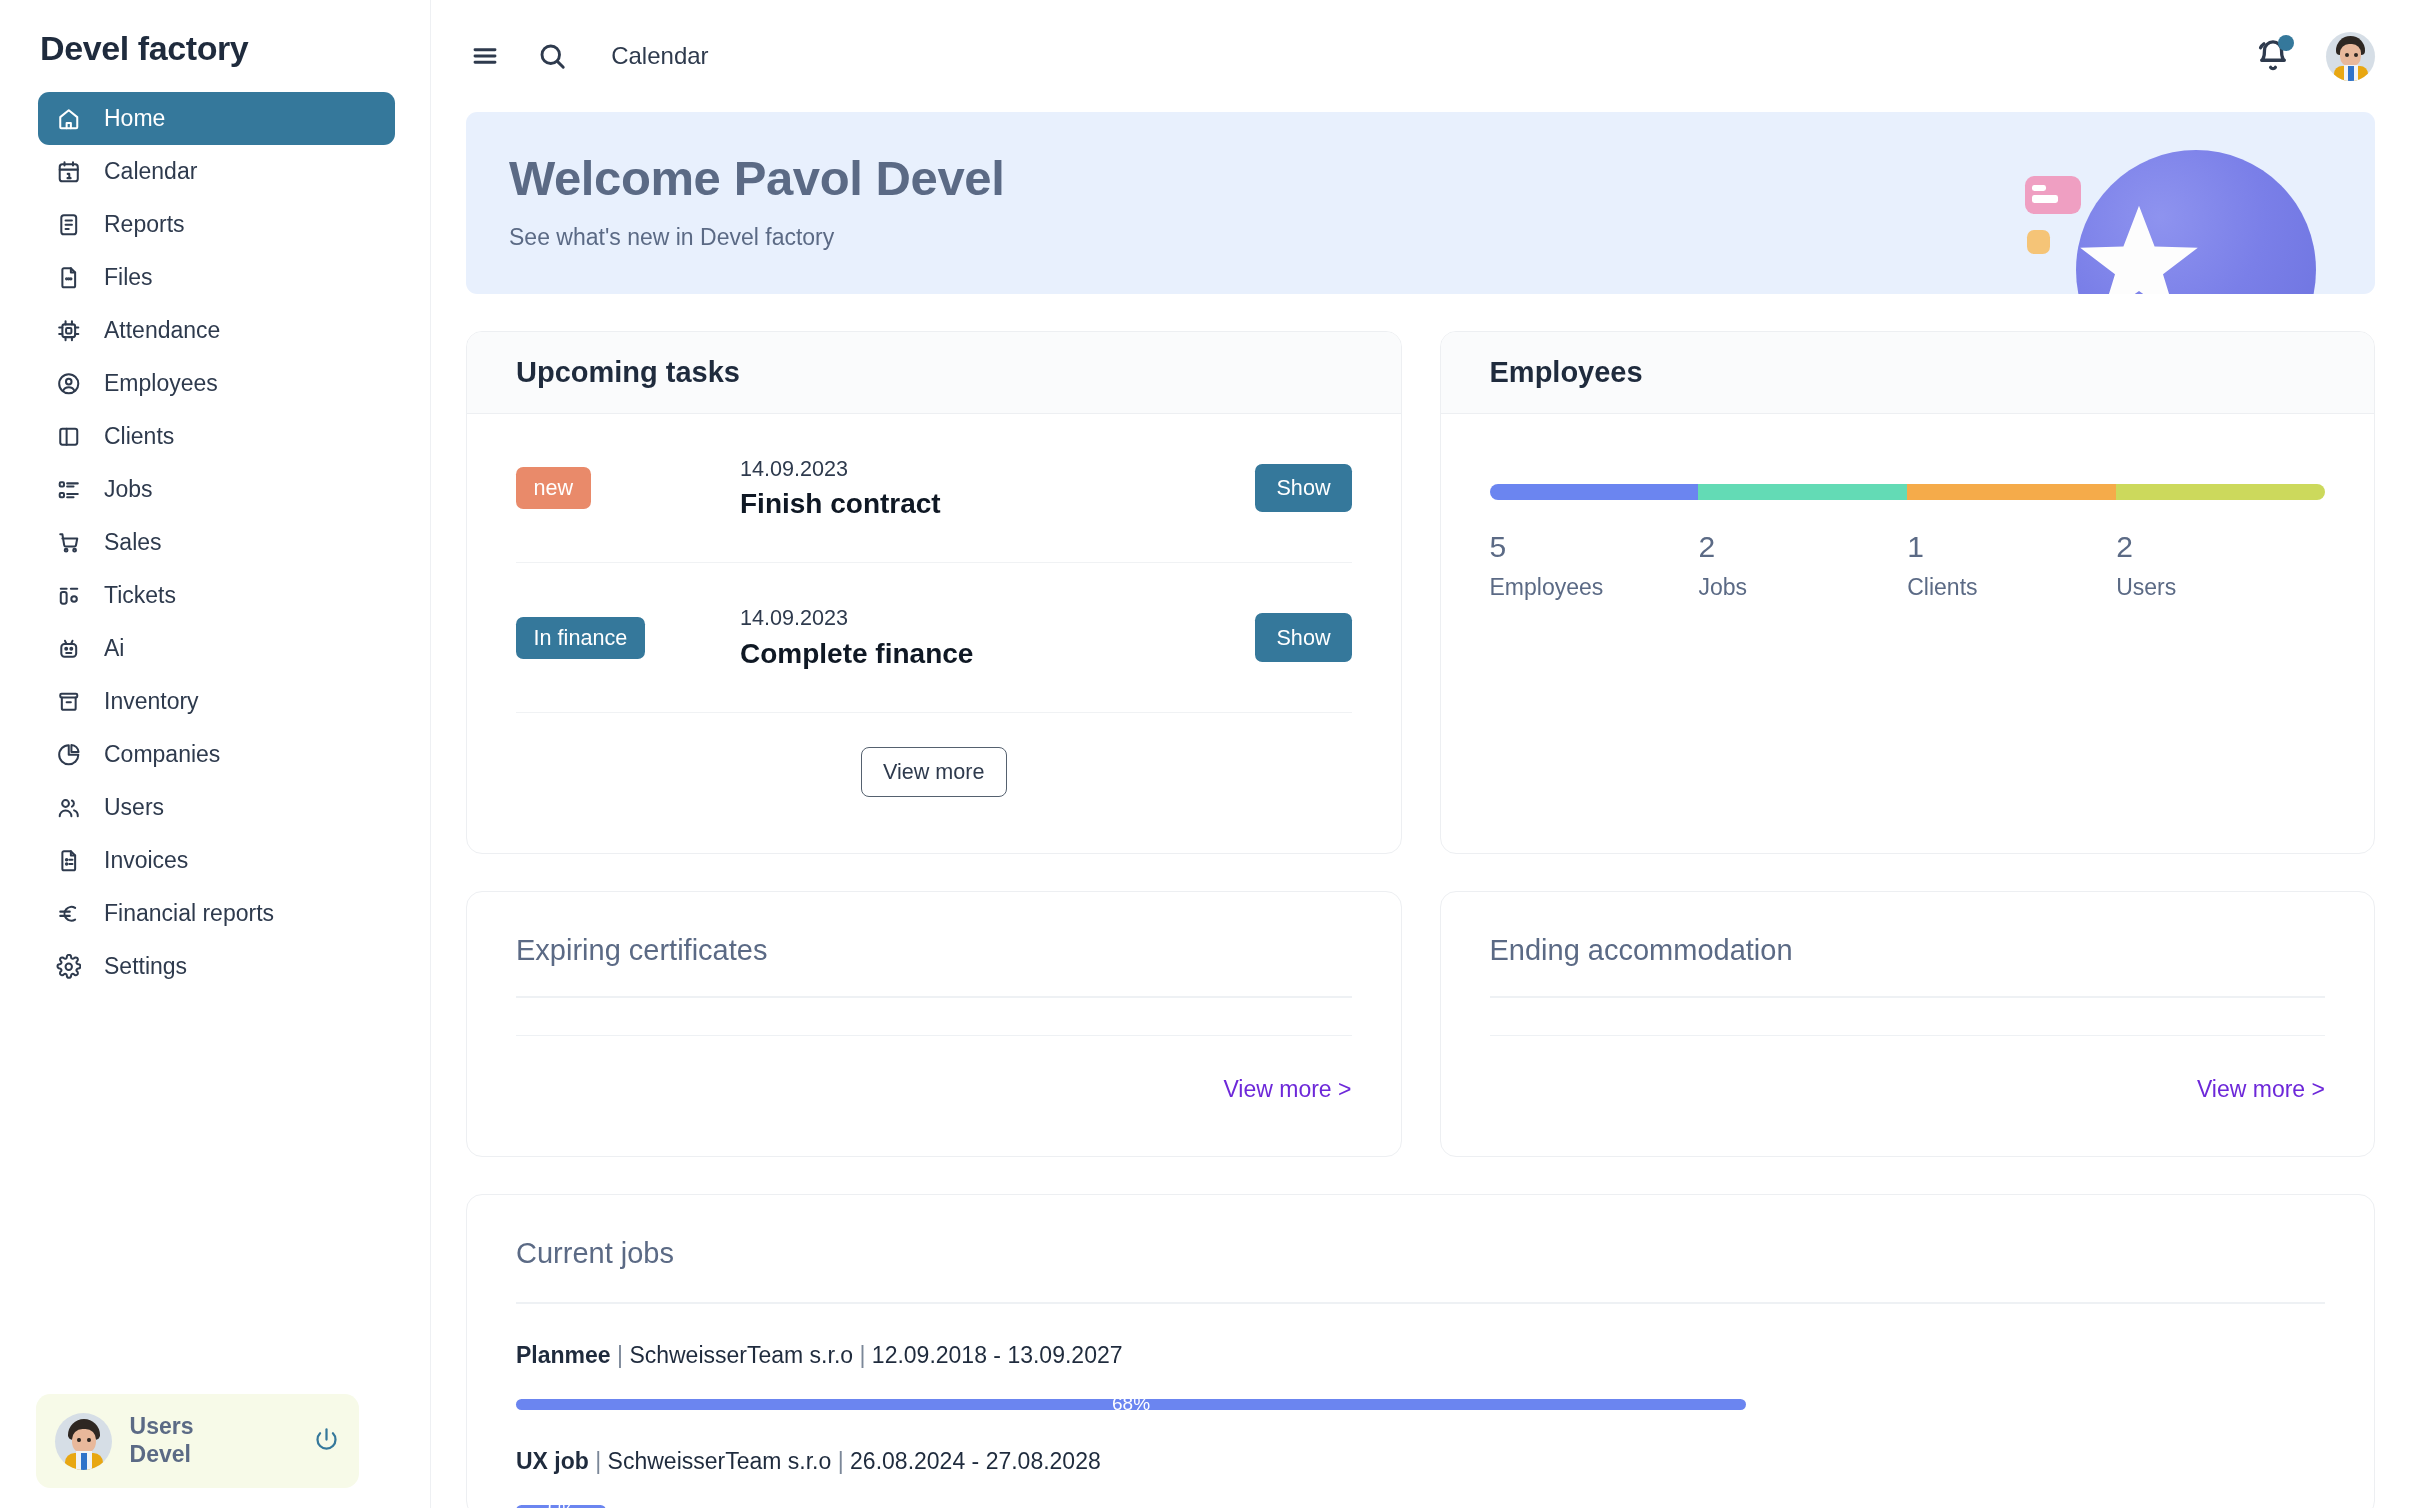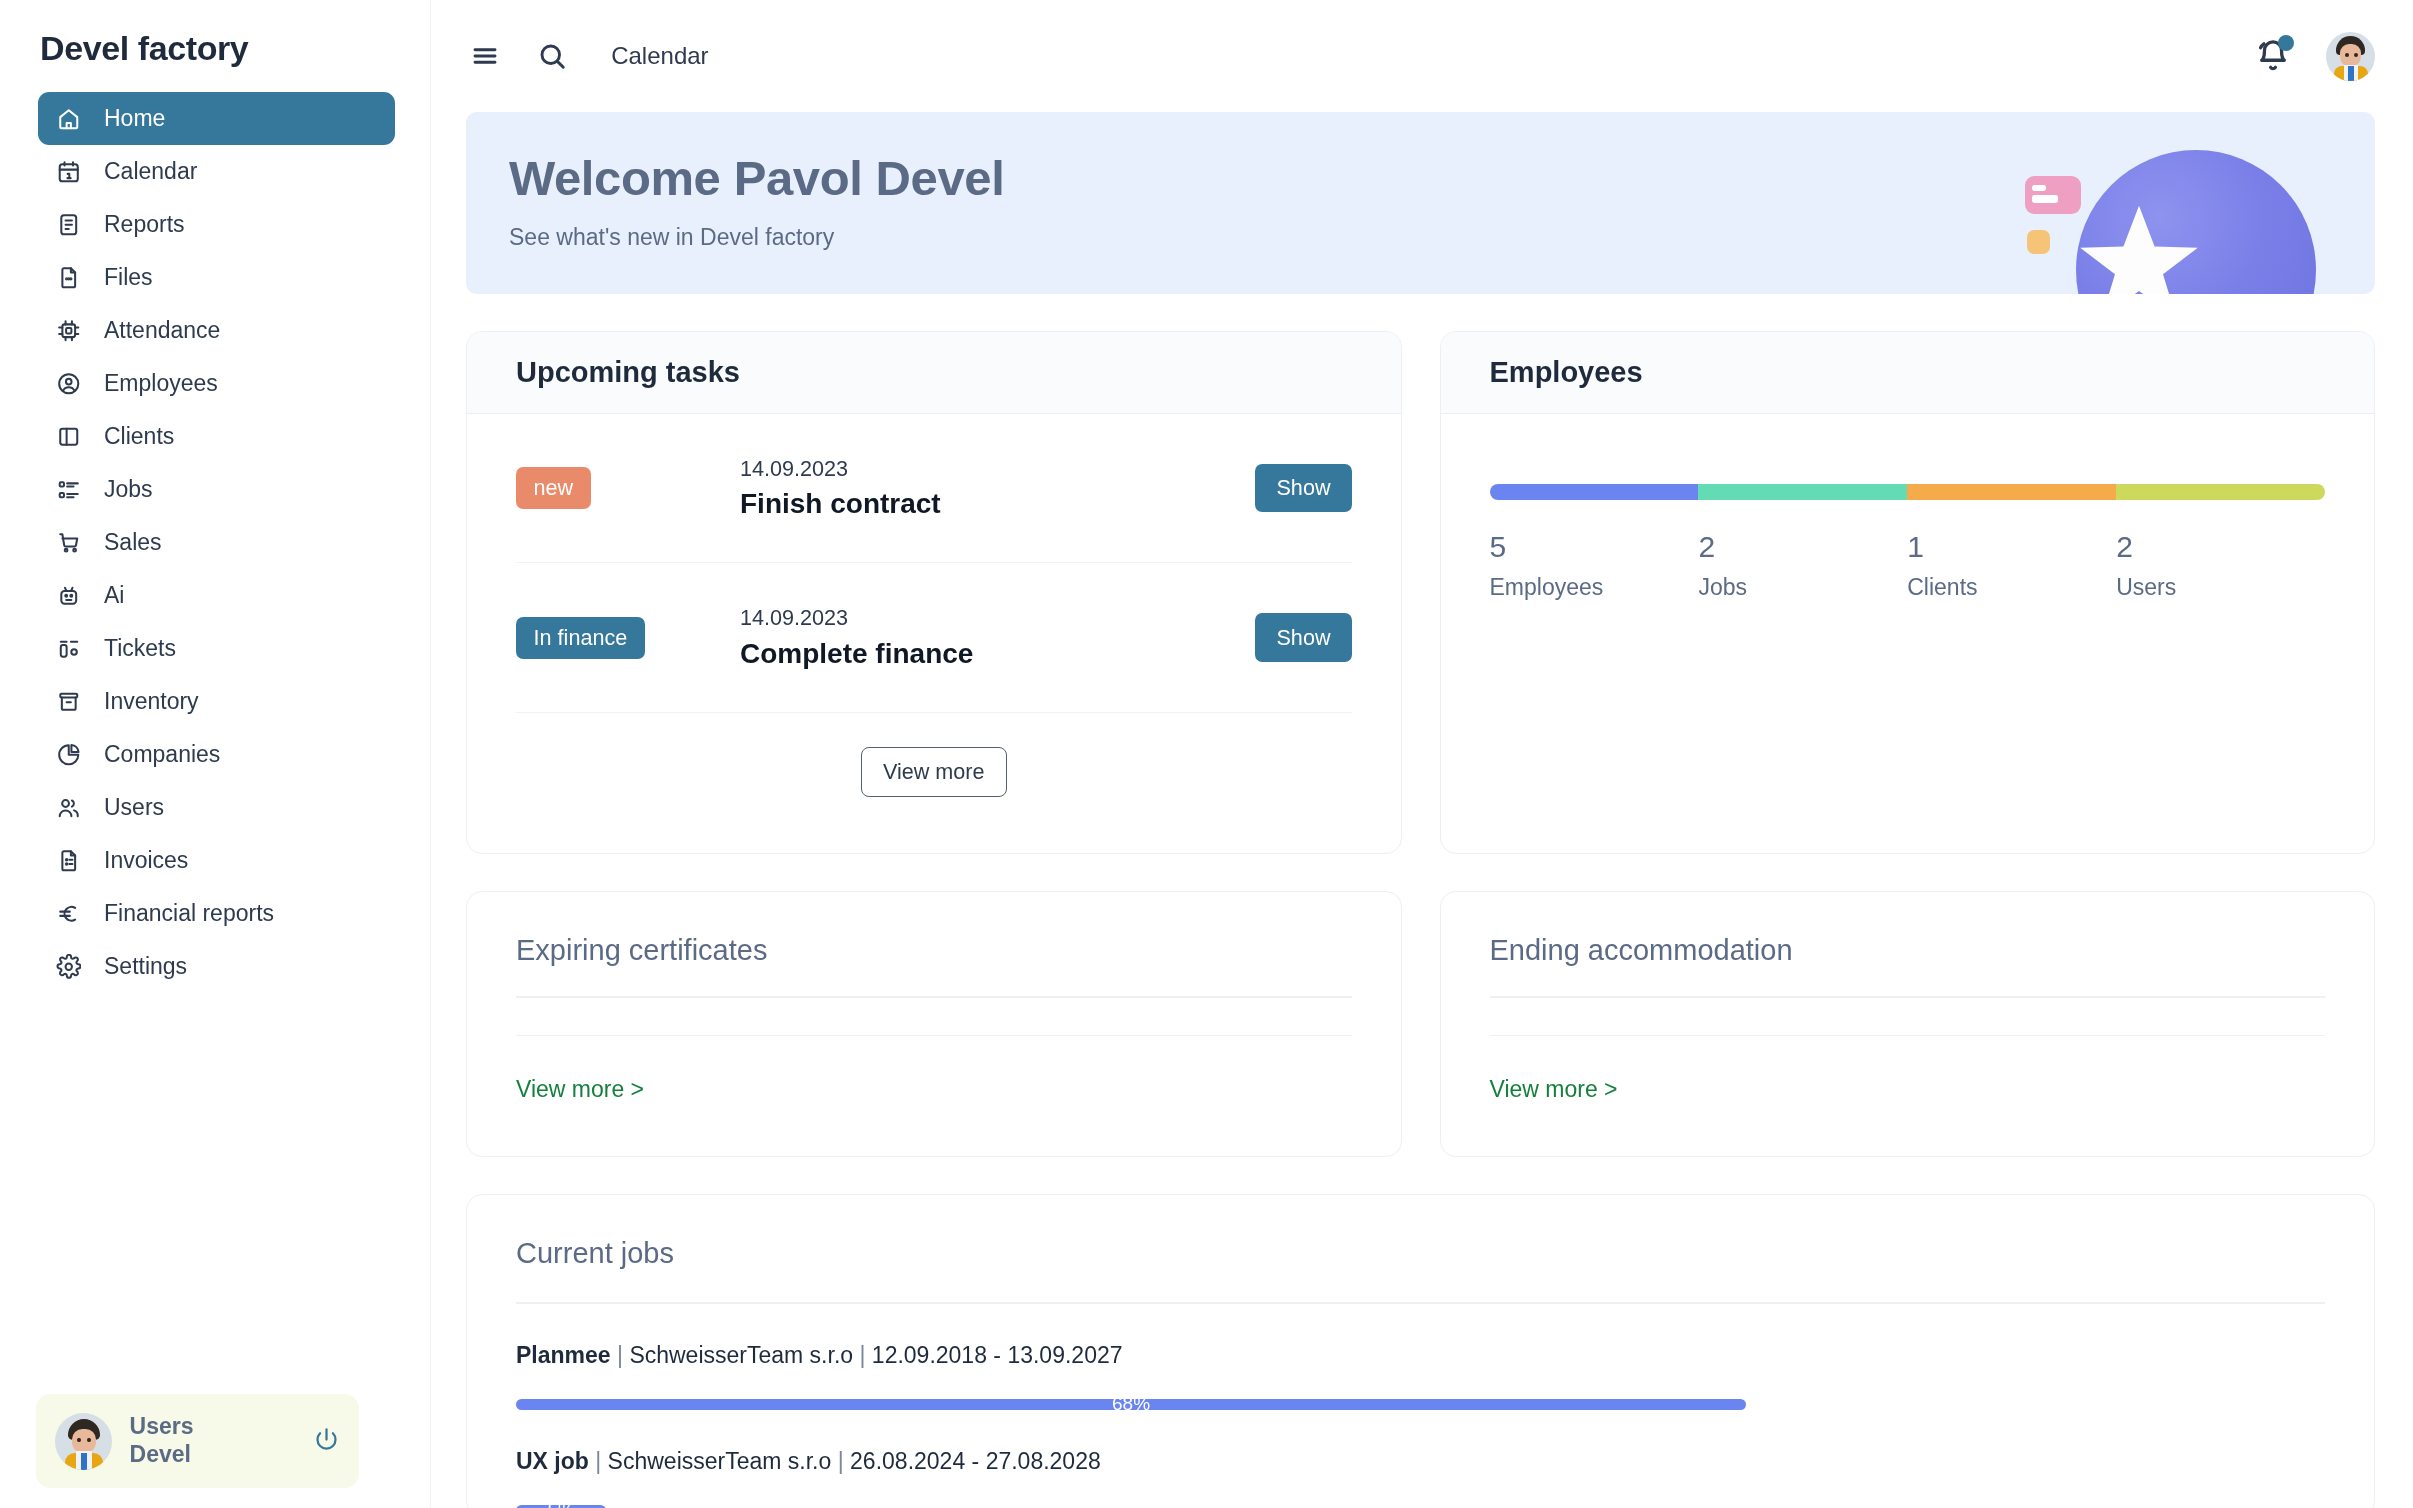--- a/index.html
+++ b/index.html
@@ -156,21 +156,21 @@
   .stat-nums { display: flex; margin-top: 30px; }
   .stat-cell { flex: 1; }
   .stat-num { font-size: 30px; color: #5b6a85; font-weight: 500; }
   .stat-lbl { font-size: 23px; color: #5b6a85; margin-top: 9.6px; }
 
   
   .simple-card { padding: 42px 49px 53px; }
   .simple-title { font-size: 29px; color: #5b6a85; }
   .simple-rule { height: 1.6px; background: #eef1f4; margin-top: 29px; }
   .simple-rule2 { height: 1.6px; background: #eef1f4; margin-top: 37px; }
-  .simple-link { text-align: left; font-size: 23px; color: #15803d; margin-top: 40px; cursor: pointer; }
+  .simple-link { text-align: right; font-size: 23px; color: #6d28d9; margin-top: 40px; cursor: pointer; }
 
   
   .jobs-card { margin-top: 37px; padding: 42px 49px 0; }
   .jobs-title { font-size: 29px; color: #5b6a85; }
   .jobs-rule { height: 1.6px; background: #eef1f4; margin-top: 32px; }
   .job-line { font-size: 23px; color: #1f2b3d; margin-top: 38px; }
   .job-line b { font-weight: 700; }
   .job-line .sep { color: #7b8798; margin: 0 6.4px; }
   .progress-track { margin-top: 30px; height: 11.2px; width: 100%; position: relative; }
   .progress-fill { height: 11.2px; background: #6b85f0; border-radius: 5.6px; position: relative; }
@@ -272,39 +272,39 @@
               <path d="M4 4h2l1.7 10.2a1.5 1.5 0 0 0 1.5 1.3h8.1a1.5 1.5 0 0 0 1.5-1.2L20 8H6"></path>
               <circle cx="9.5" cy="19" r="1.3"></circle>
               <circle cx="17.5" cy="19" r="1.3"></circle>
             </svg>
           </span>
           <span class="nav-label">Sales</span>
         </div>
         <div class="nav-item">
           <span class="ico">
             <svg viewBox="0 0 24 24">
+              <rect x="4.5" y="8.5" width="5.5" height="11" rx="2"></rect>
+              <path d="M4.5 5.5h5.5"></path>
+              <circle cx="17" cy="15" r="2.6"></circle>
+              <path d="M14 5.5h6"></path>
+            </svg>
+          </span>
+          <span class="nav-label">Tickets</span>
+        </div>
+        <div class="nav-item">
+          <span class="ico">
+            <svg viewBox="0 0 24 24">
               <rect x="5" y="7.5" width="14" height="12" rx="3"></rect>
               <path d="M8.5 4.5 9.8 7.5M15.5 4.5 14.2 7.5"></path>
               <circle cx="9.6" cy="12" r=".9" fill="currentColor"></circle>
               <circle cx="14.4" cy="12" r=".9" fill="currentColor"></circle>
               <path d="M9.6 16h4.8"></path>
             </svg>
           </span>
           <span class="nav-label">Ai</span>
-        </div>
-        <div class="nav-item">
-          <span class="ico">
-            <svg viewBox="0 0 24 24">
-              <rect x="4.5" y="8.5" width="5.5" height="11" rx="2"></rect>
-              <path d="M4.5 5.5h5.5"></path>
-              <circle cx="17" cy="15" r="2.6"></circle>
-              <path d="M14 5.5h6"></path>
-            </svg>
-          </span>
-          <span class="nav-label">Tickets</span>
         </div>
         <div class="nav-item">
           <span class="ico">
             <svg viewBox="0 0 24 24">
               <rect x="4" y="4.5" width="16" height="3.5" rx="1.2"></rect>
               <path d="M5.5 8v10a1.5 1.5 0 0 0 1.5 1.5h10a1.5 1.5 0 0 0 1.5-1.5V8"></path>
               <path d="M10 12.5h4"></path>
             </svg>
           </span>
           <span class="nav-label">Inventory</span>

